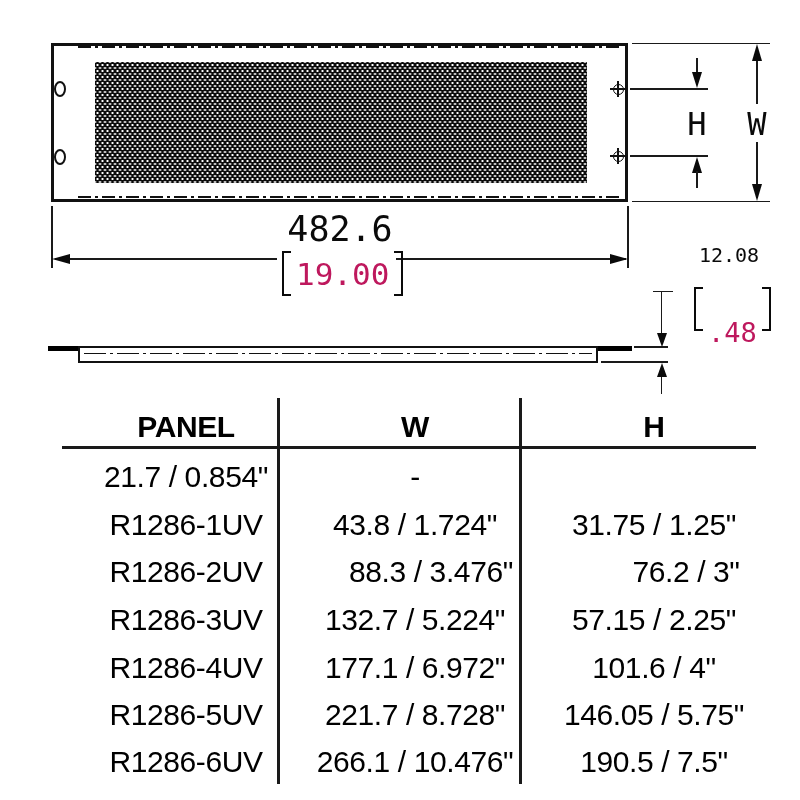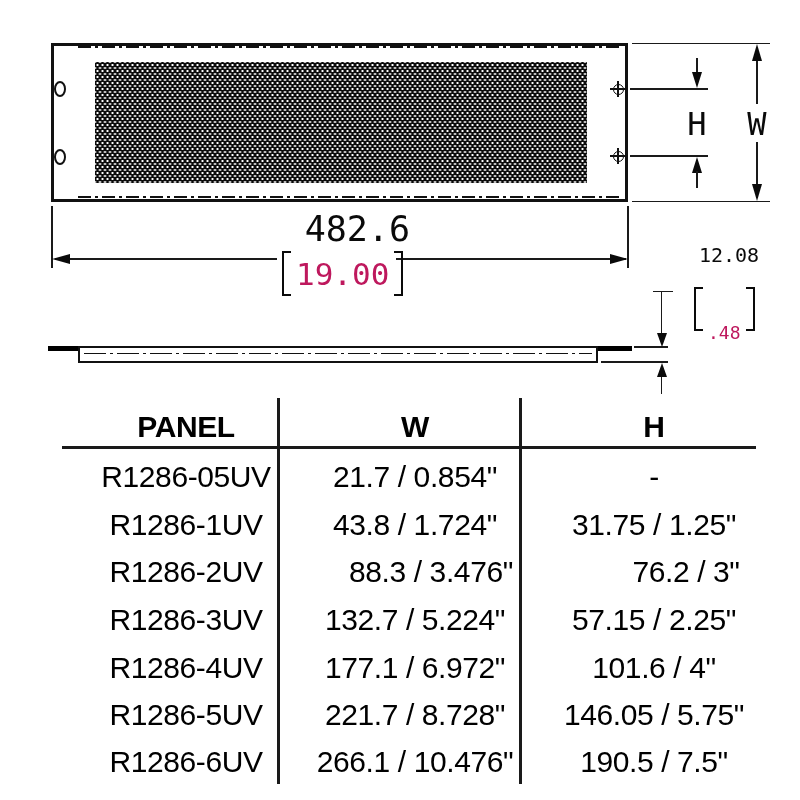--- a/index.html
+++ b/index.html
@@ -100,21 +100,21 @@
     <div class="arr up" style="left:691.5px; top:156.5px; border-bottom-width:16px;"></div>
     <div class="ln vthin" style="left:696.3px; top:171px; height:17px;"></div>
     <div class="dimtxt" style="left:680px; top:105px; width:34px; font-size:32px;">H</div>
 
     <div class="ln vthin" style="left:51.3px; top:206px; height:62px;"></div>
     <div class="ln vthin" style="left:627.3px; top:206px; height:62px;"></div>
     <div class="ln thin" style="left:55px; top:258.4px; width:222px;"></div>
     <div class="ln thin" style="left:396px; top:258.4px; width:230px;"></div>
     <div class="arr left" style="left:52px; top:254px;"></div>
     <div class="arr right" style="left:610px; top:254px;"></div>
-    <div class="dimtxt" style="left:270px; top:209px; width:140px; font-size:35px;text-align:right;">482.6</div>
+    <div class="dimtxt" style="left:270px; top:209px; width:140px; font-size:35px;">482.6</div>
     <div class="brkgrp" style="left:282px; top:251px; height:45px;">
       <div class="brk l"></div>
       <span class="num" style="font-size:31px;">19.00</span>
       <div class="brk r"></div>
     </div>
   </div>
 
   <div>
     <div class="sbar" style="left:48px; top:346px; width:32px;"></div>
     <div class="sbar" style="left:596px; top:346px; width:36px;"></div>
@@ -125,38 +125,37 @@
     <div class="ln thin" style="left:601px; top:361.4px; width:67px;"></div>
     <div class="ln thin" style="left:653px; top:290.5px; width:20px;"></div>
     <div class="ln vthin" style="left:660.8px; top:291px; height:43px;"></div>
     <div class="arr sm-down" style="left:656.5px; top:333px;"></div>
     <div class="arr sm-up" style="left:656.5px; top:362.5px;"></div>
     <div class="ln vthin" style="left:660.8px; top:376.5px; height:17px;"></div>
 
     <div class="dimtxt" style="left:688px; top:243px; width:82px; font-size:20px;">12.08</div>
     <div class="brkgrp" style="left:694px; top:287px; height:44px;">
       <div class="brk l"></div>
-      <span class="num" style="font-size:18px;margin-top:46px;">.48</span>
+      <span class="num" style="font-size:27px;margin-top:46px;">.48</span>
       <div class="brk r"></div>
     </div>
   </div>
 
   <div>
     <div class="ln" style="left:276.5px; top:398px; width:3px; height:386px;"></div>
     <div class="ln" style="left:518.5px; top:398px; width:3px; height:386px;"></div>
     <div class="ln" style="left:62px; top:446px; width:694px; height:3px;"></div>
 
     <div class="trow thead" style="top:409px;">
       <div class="tcell">PANEL</div>
       <div class="tcell">W</div>
       <div class="tcell">H</div>
     </div>
 
     <div class="trow" style="top:459px;">
-      <div class="tcell">R1286-05UV</div>
       <div class="tcell">21.7 / 0.854"</div>
       <div class="tcell">-</div>
     </div>
     <div class="trow" style="top:507px;">
       <div class="tcell">R1286-1UV</div>
       <div class="tcell">43.8 / 1.724"</div>
       <div class="tcell">31.75 / 1.25"</div>
     </div>
     <div class="trow" style="top:554px;gap:16px;">
       <div class="tcell">R1286-2UV</div>

